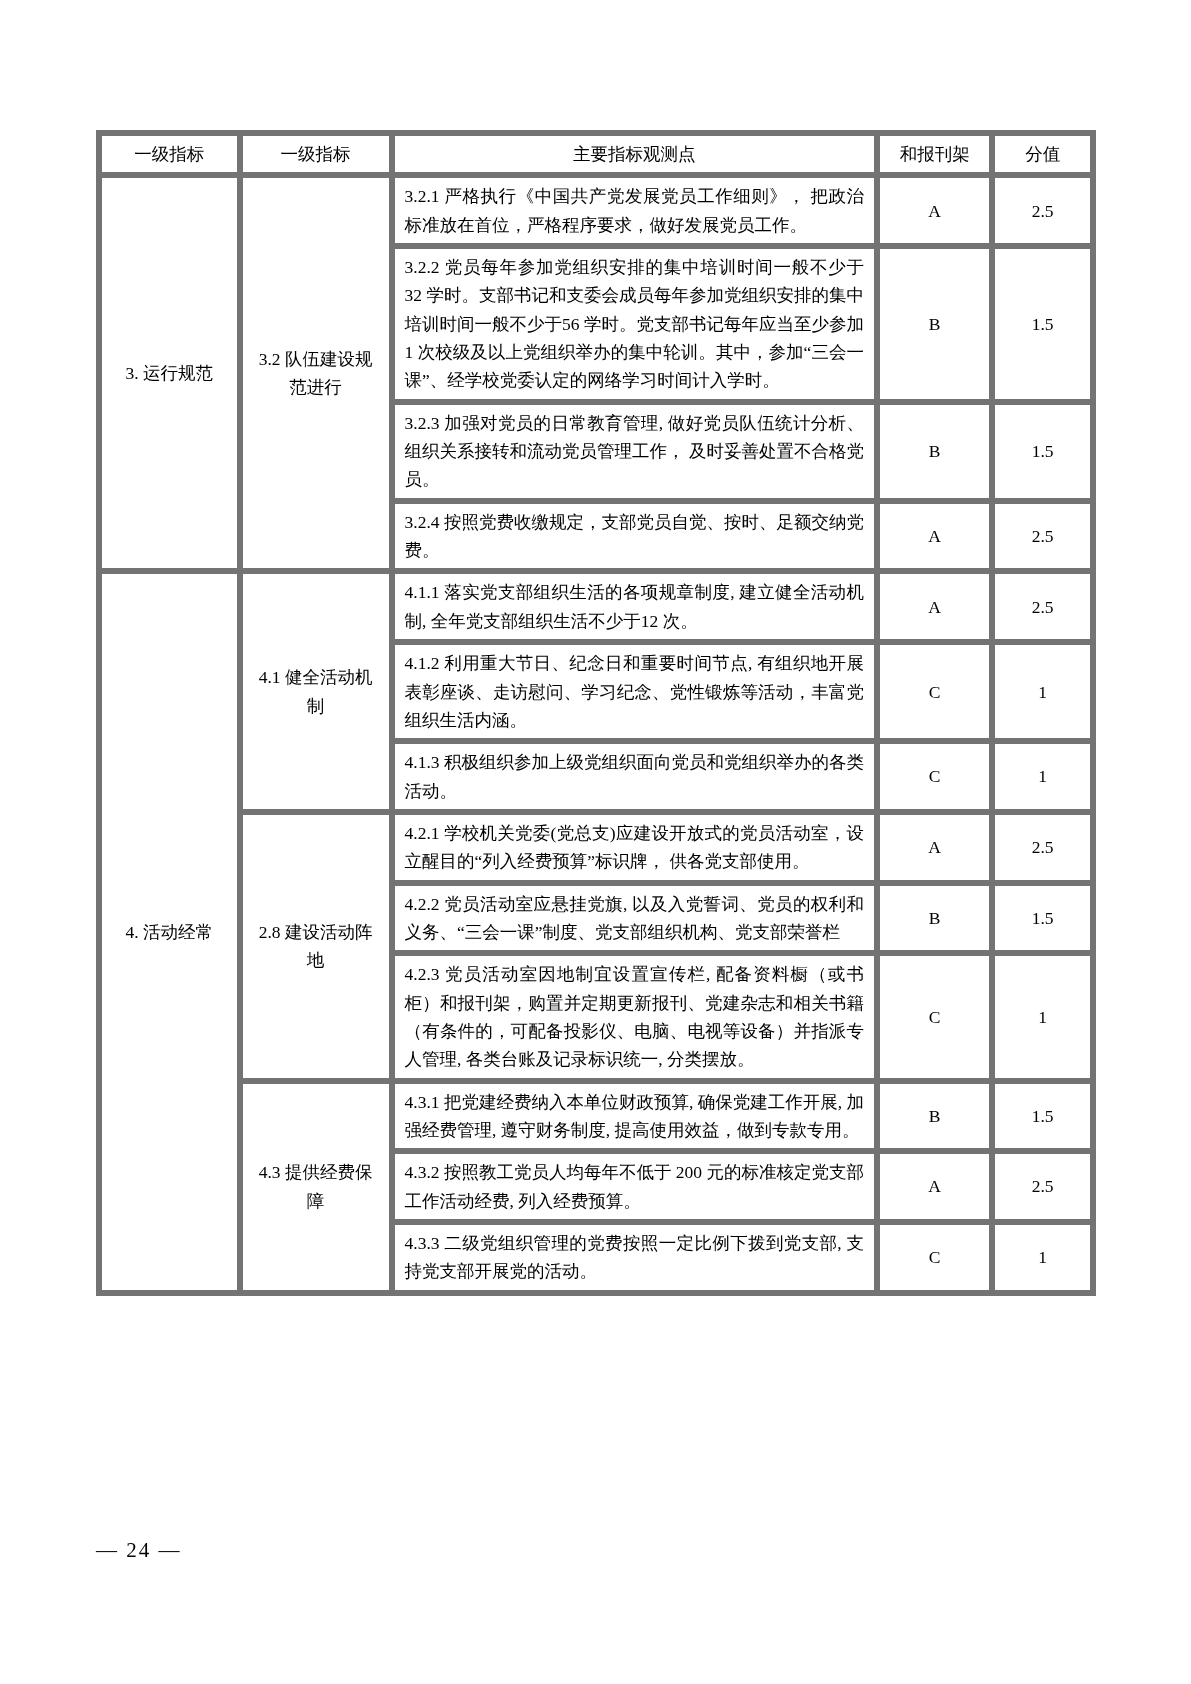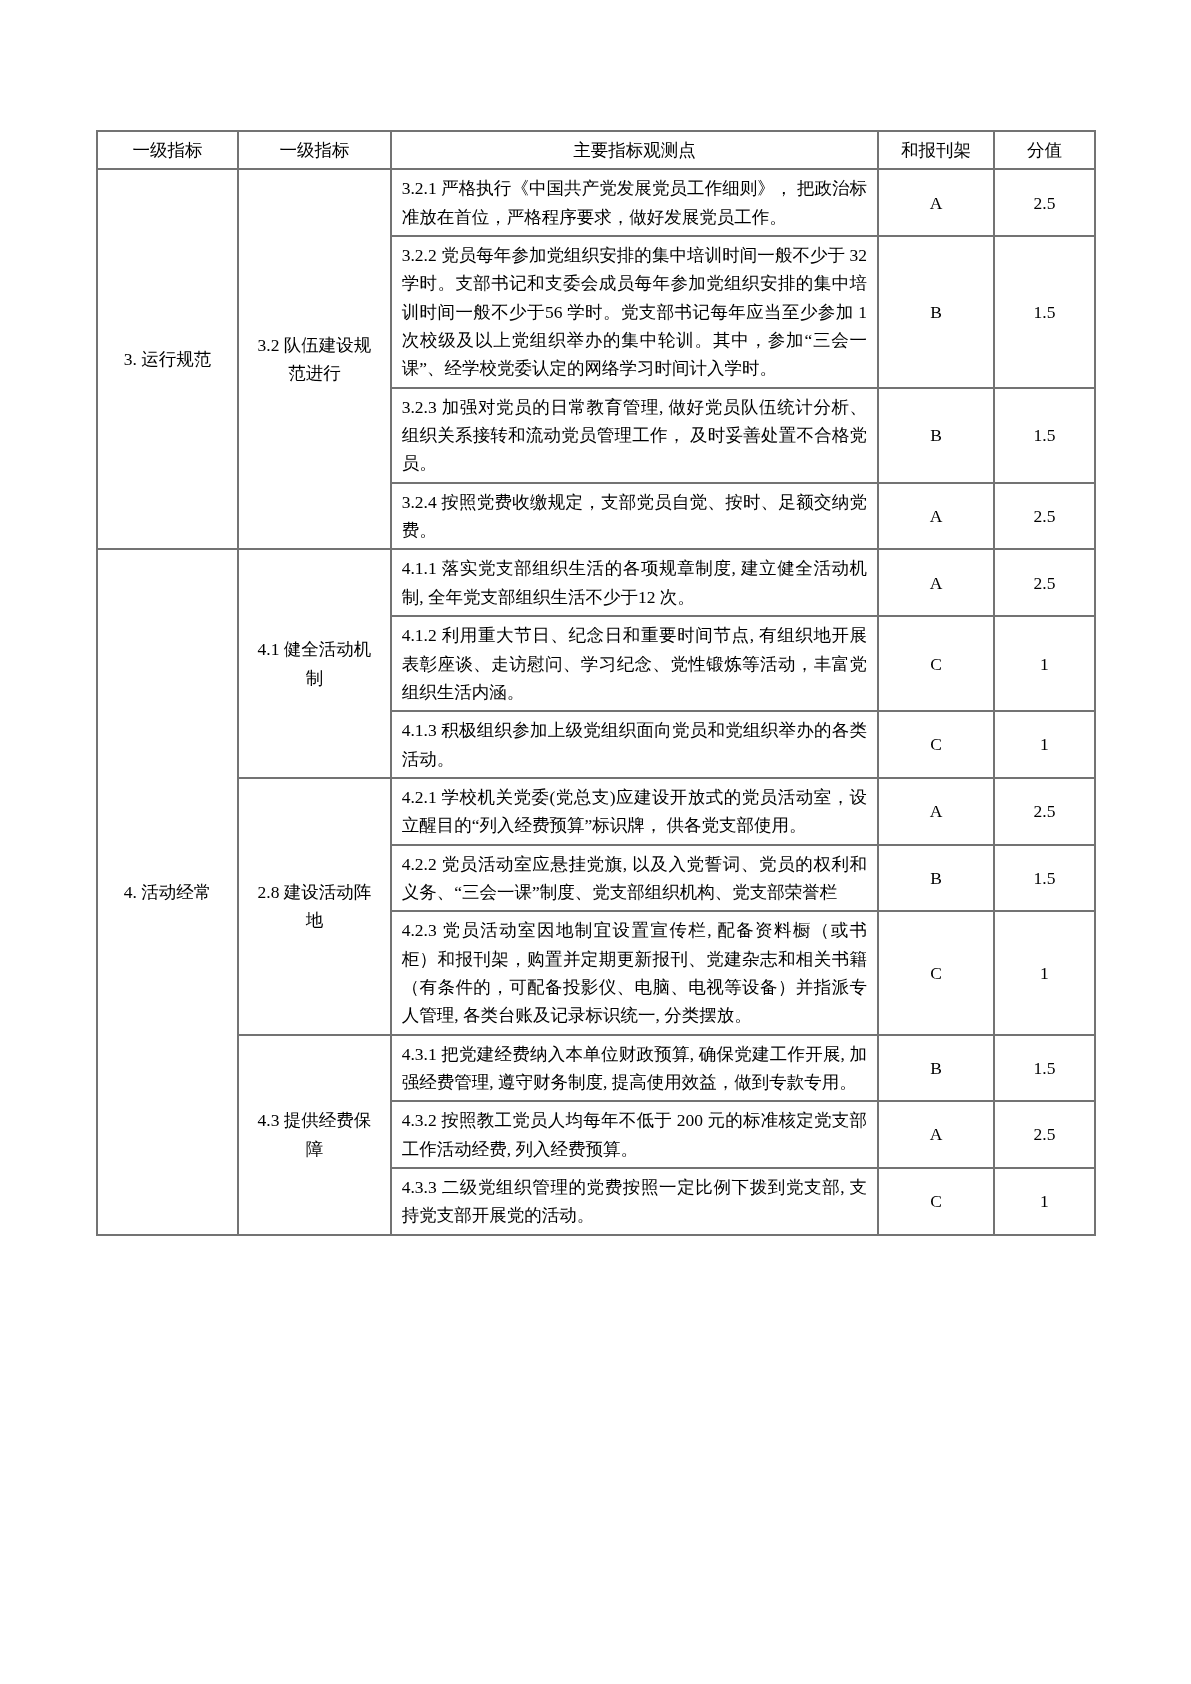--- a/index.html
+++ b/index.html
@@ -27,21 +27,21 @@
     left: 96px;
     top: 130px;
     width: 1000px;
   }
   table.doc-table {
     border-collapse: collapse;
     width: 1000px;
     table-layout: fixed;
   }
   table.doc-table td, table.doc-table th {
-    border: 2px solid #737373;
+    border: 6px solid #737373;
     vertical-align: middle;
     padding: 4px 10px;
     font-weight: normal;
     font-size: 17.5px;
     line-height: 1.62;
     margin-top: 8px;
   }
   col.c1 { width: 134px; }
   col.c2 { width: 145px; }
   col.c3 { width: 463px; }
@@ -174,13 +174,14 @@
         </tr>
         <tr>
           <td class="obs">4.3.3  二级党组织管理的党费按照一定比例下拨到党支部, 支持党支部开展党的活动。</td>
           <td class="type">C</td>
           <td class="score">1</td>
         </tr>
       </tbody>
     </table>
   </div>
 
+  <div class="footer-page">— 24 —</div>
 </div>
 
 </body></html>

